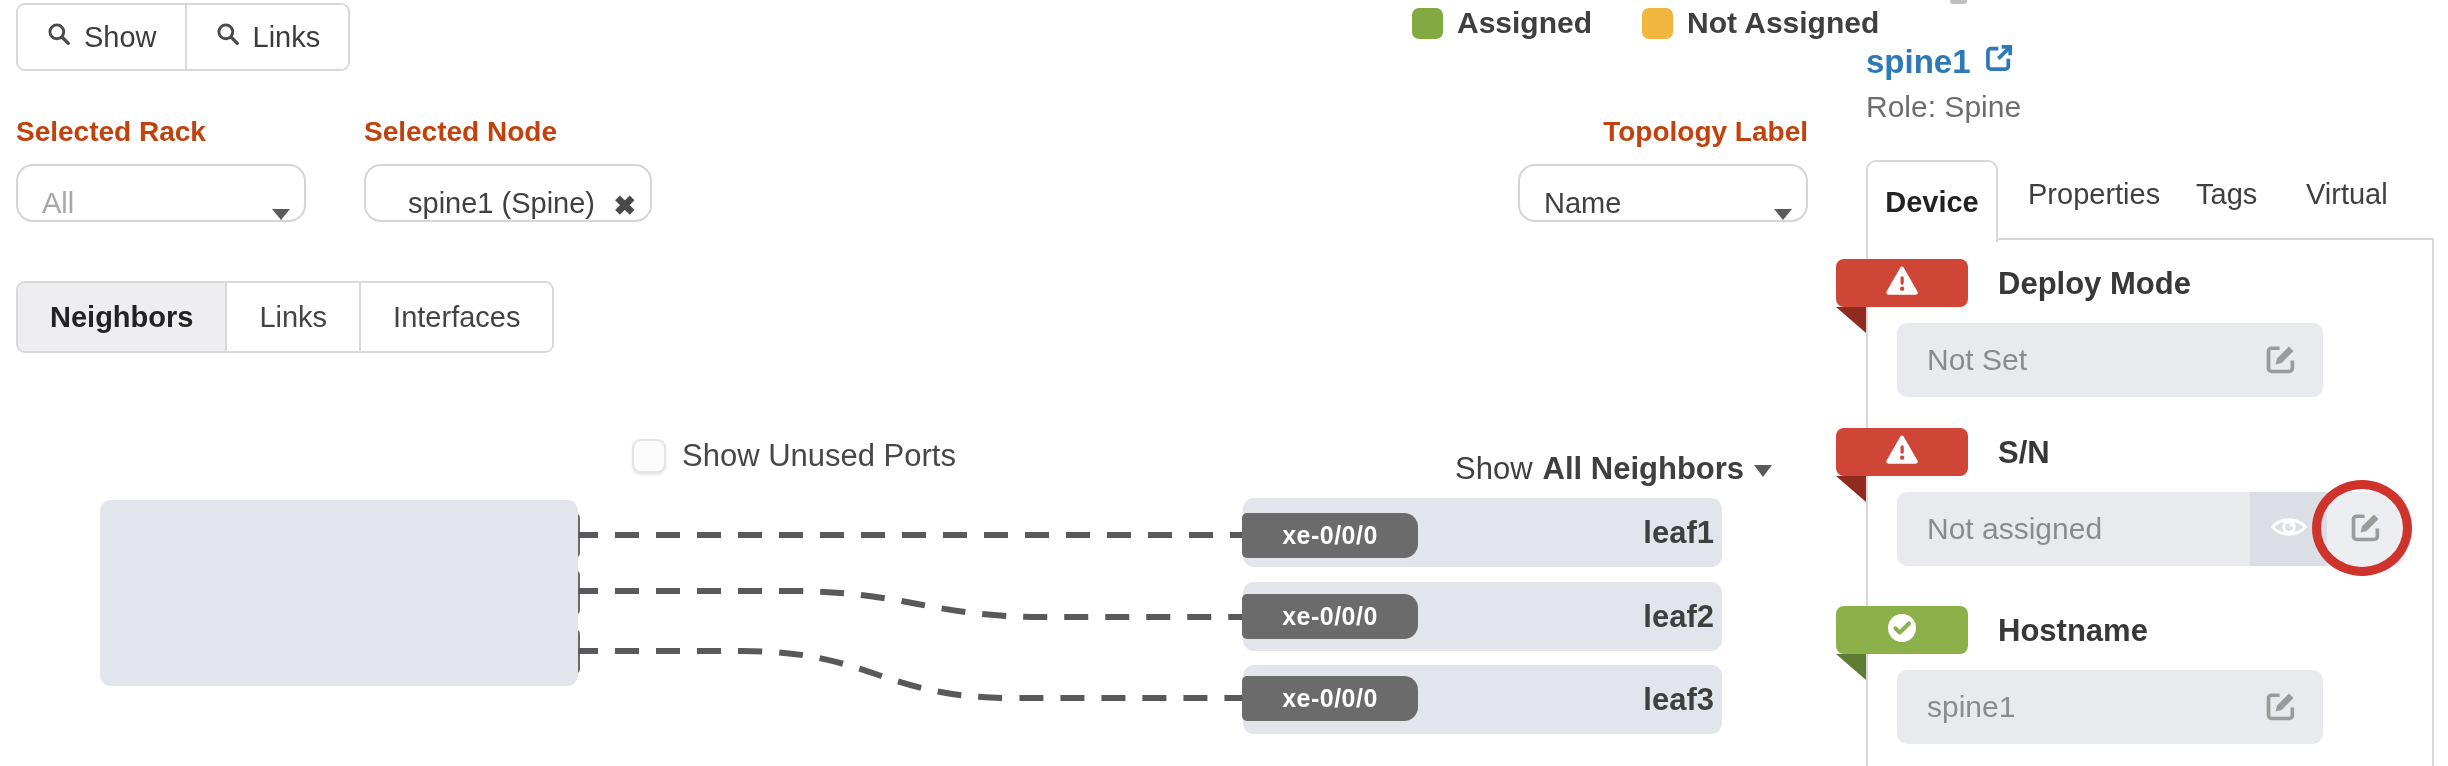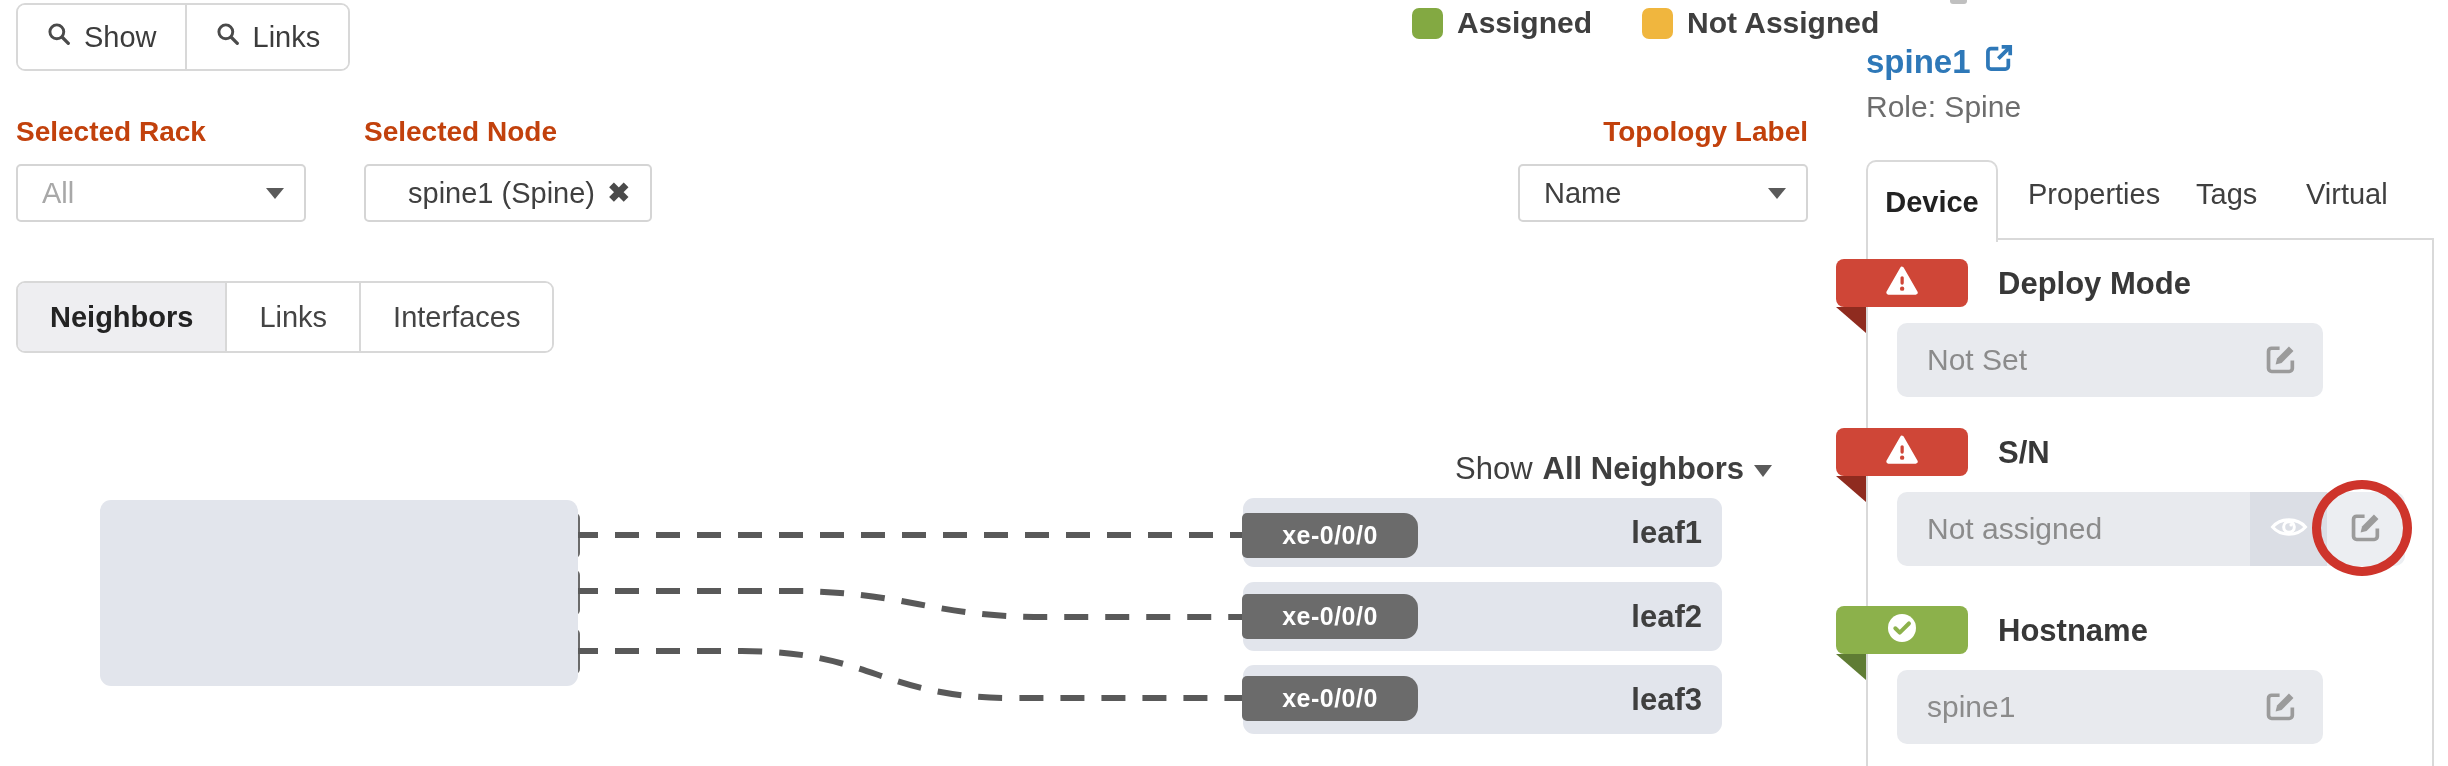--- a/index.html
+++ b/index.html
@@ -14,21 +14,21 @@
   .btn-group .seg{display:flex;align-items:center;gap:12px;padding:0 28px;font-size:29px;color:#3c3c3c;background:#fff;cursor:pointer;}
   .btn-group .seg + .seg{border-left:2px solid #d8d8d8;}
 
   
   .legend{left:1412px;top:6px;display:flex;align-items:center;gap:14px;font-size:30px;font-weight:600;color:#3f3f3f;}
   .swatch{width:31px;height:31px;border-radius:7px;display:inline-block;}
   .legend .gap{width:22px;}
 
   
   .field-label{font-size:28px;font-weight:700;color:#c2410c;}
-  .select{height:58px;border:2px solid #d5d5d5;border-radius:5px;background:#fff;display:flex;align-items:center;padding:0 20px 0 24px;font-size:29px;cursor:pointer;box-sizing:border-box;}
+  .select{height:58px;border:2px solid #d5d5d5;border-radius:17px;background:#fff;display:flex;align-items:flex-end;padding:0 14px 0 24px;font-size:29px;cursor:pointer;box-sizing:border-box;}
   .select .val{flex:1;}
   .muted{color:#a8a8a8;}
   .dark{color:#404040;}
   .caret{width:0;height:0;border-left:9px solid transparent;border-right:9px solid transparent;border-top:11px solid #5a5a5a;}
   .xmark{font-size:27px;color:#4a4a4a;font-weight:700;line-height:1;}
 
   
   .view-tabs{left:16px;top:281px;height:68px;display:flex;border:2px solid #d8d8d8;border-radius:9px;background:#fff;overflow:hidden;}
   .view-tabs .vt{display:flex;align-items:center;justify-content:center;padding:0 32px;font-size:29px;color:#444;cursor:pointer;background:#fff;}
   .view-tabs .vt + .vt{border-left:2px solid #d8d8d8;}
@@ -43,21 +43,21 @@
 
   
   .nodebox{background:#e2e5ec;border-radius:11px;}
   .spine-box{left:100px;top:500px;width:478px;height:186px;}
   .node-name{font-size:31px;font-weight:700;color:#3f3f3f;}
   .port-chip{position:absolute;background:#6b6b6b;height:45px;display:flex;align-items:center;box-sizing:border-box;}
   .chip-spine{left:422px;width:158px;border-radius:14px 5px 5px 14px;padding:0 10px 0 8px;gap:0;}
   .chip-leaf{left:1242px;width:176px;border-radius:5px 14px 14px 5px;justify-content:center;}
   .chip-label{flex:1;text-align:center;color:#fff;font-size:25px;font-weight:700;letter-spacing:.5px;}
   .port-cb{width:30px;height:30px;border-radius:8px;background:#fff;box-shadow:inset 0 -2px 3px rgba(0,0,0,.18);cursor:pointer;flex:0 0 auto;}
-  .leaf-box{left:1243px;width:479px;height:69px;display:flex;align-items:center;justify-content:flex-end;padding-right:20px;box-sizing:border-box;}
+  .leaf-box{left:1243px;width:479px;height:69px;display:flex;align-items:center;justify-content:flex-end;padding-right:8px;box-sizing:border-box;}
 
   
   .title-link{left:1866px;top:42px;display:flex;align-items:center;gap:12px;font-size:33px;font-weight:700;color:#2e78b8;cursor:pointer;}
   .role-line{left:1866px;top:90px;font-size:30px;color:#6d6d6d;}
   .panel{left:1866px;top:238px;width:568px;height:528px;border:2px solid #d9d9d9;border-bottom:none;background:#fff;box-sizing:border-box;}
   .dev-tab{left:1866px;top:160px;width:132px;height:82px;background:#fff;border:2px solid #d9d9d9;border-bottom:none;border-radius:10px 10px 0 0;display:flex;align-items:center;justify-content:center;font-size:29px;font-weight:700;color:#222;box-sizing:border-box;z-index:3;cursor:pointer;}
   .tab-plain{top:178px;font-size:29px;color:#3f3f3f;cursor:pointer;}
 
   .ribbon{left:1836px;width:132px;height:48px;border-radius:8px;display:flex;align-items:center;justify-content:center;z-index:4;}
   .ribbon.warn{background:#cf4637;}
@@ -136,20 +136,24 @@
         <span>Neighbors</span>
       </div>
     <div class="vt">
         <span>Links</span>
       </div>
     <div class="vt">
         <span>Interfaces</span>
       </div>
   </div>
 
+  <div class="abs show-unused">
+    <span class="checkbox"></span>
+    <span>Show Unused Ports</span>
+  </div>
   <div class="abs show-neigh">
     <span>Show</span>
     <b>All Neighbors</b>
     <span class="caret"></span>
   </div>
 
   <svg class="abs links" width="2448" height="766">
     <g fill="none" stroke="#595959" stroke-width="6" stroke-dasharray="24 17">
       <path d="M 574 535 L 1250 535"></path>
       <path d="M 574 591 L 790 591 C 905 591 930 617 1045 617 L 1250 617"></path>

